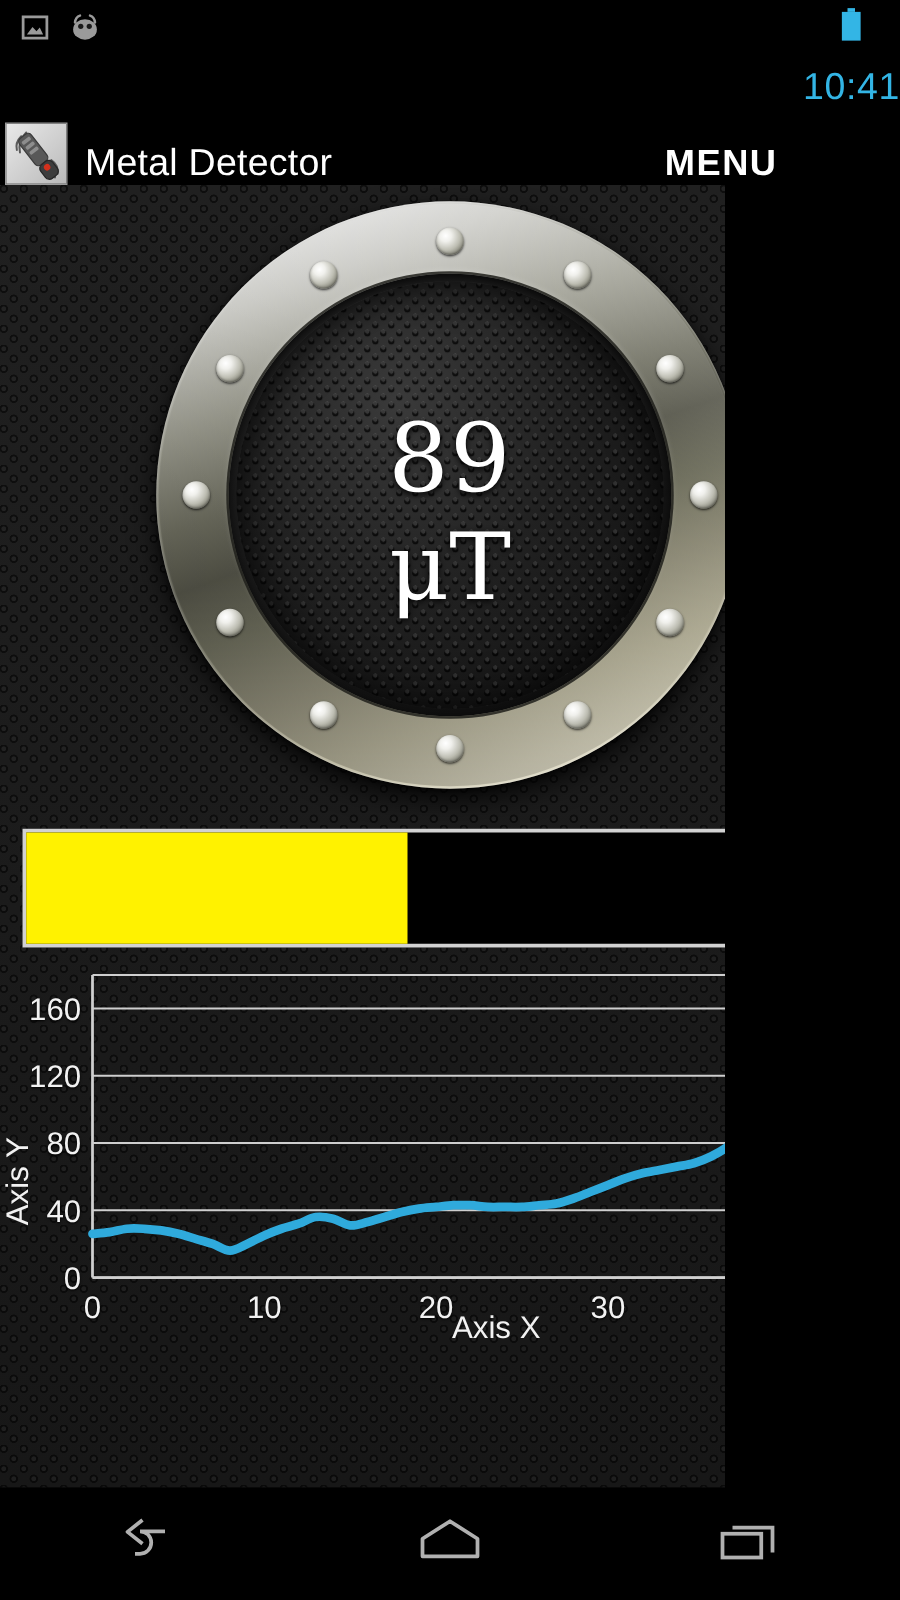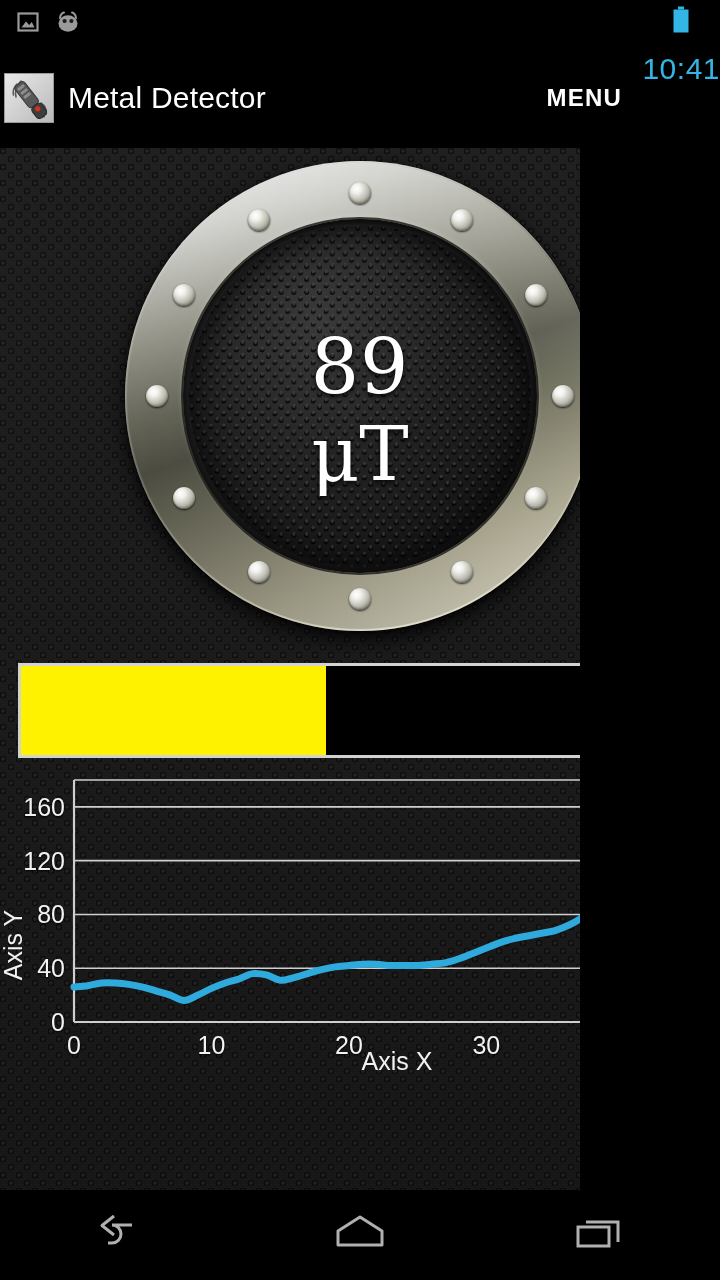--- a/index.html
+++ b/index.html
@@ -18,33 +18,33 @@
   .sb-left { display:flex; align-items:center; gap:14px; padding-left:16px; }
   .sb-right { margin-left:auto; display:flex; align-items:center; gap:14px; padding-right:0;flex-direction:column; }
   #sb-clock {
     color:#33B5E5; font-size:30px; letter-spacing:0.5px;
     font-family:"Liberation Sans", sans-serif;
   }
 
   
   #action-bar {
     position:absolute; left:0; top:48px; width:636px; height:100px;
-    background:#000; display:flex; align-items:center;
+    background:#000; display:flex; align-items:flex-end;
   }
   #app-icon {
     width:50px; height:50px; margin-left:4px; flex:0 0 auto;
     background:linear-gradient(135deg,#e9e9e9 0%,#cfcfcf 55%,#b9b9b9 100%);
     border:1px solid #9a9a9a; position:relative; overflow:hidden;
   }
   #app-title {
     color:#fff; font-size:30px; margin-left:14px; font-weight:400;
     letter-spacing:0.2px;
   }
   #menu-button {
-    margin-left:auto; color:#fff; font-size:24px; font-weight:bold;
+    margin-left:auto; color:#fff; font-size:29px; font-weight:bold;
     letter-spacing:1.2px; padding-right:14px; cursor:pointer;
   }
 
   
   #content {
     position:absolute; left:0; top:148px; width:580px; height:1042px;
     background-color:#1a1a1a;
     background-image:
       radial-gradient(circle at 3px 3px, rgba(255,255,255,0.085) 1.6px, transparent 2.2px),
       radial-gradient(circle at 11px 11px, rgba(255,255,255,0.085) 1.6px, transparent 2.2px),

